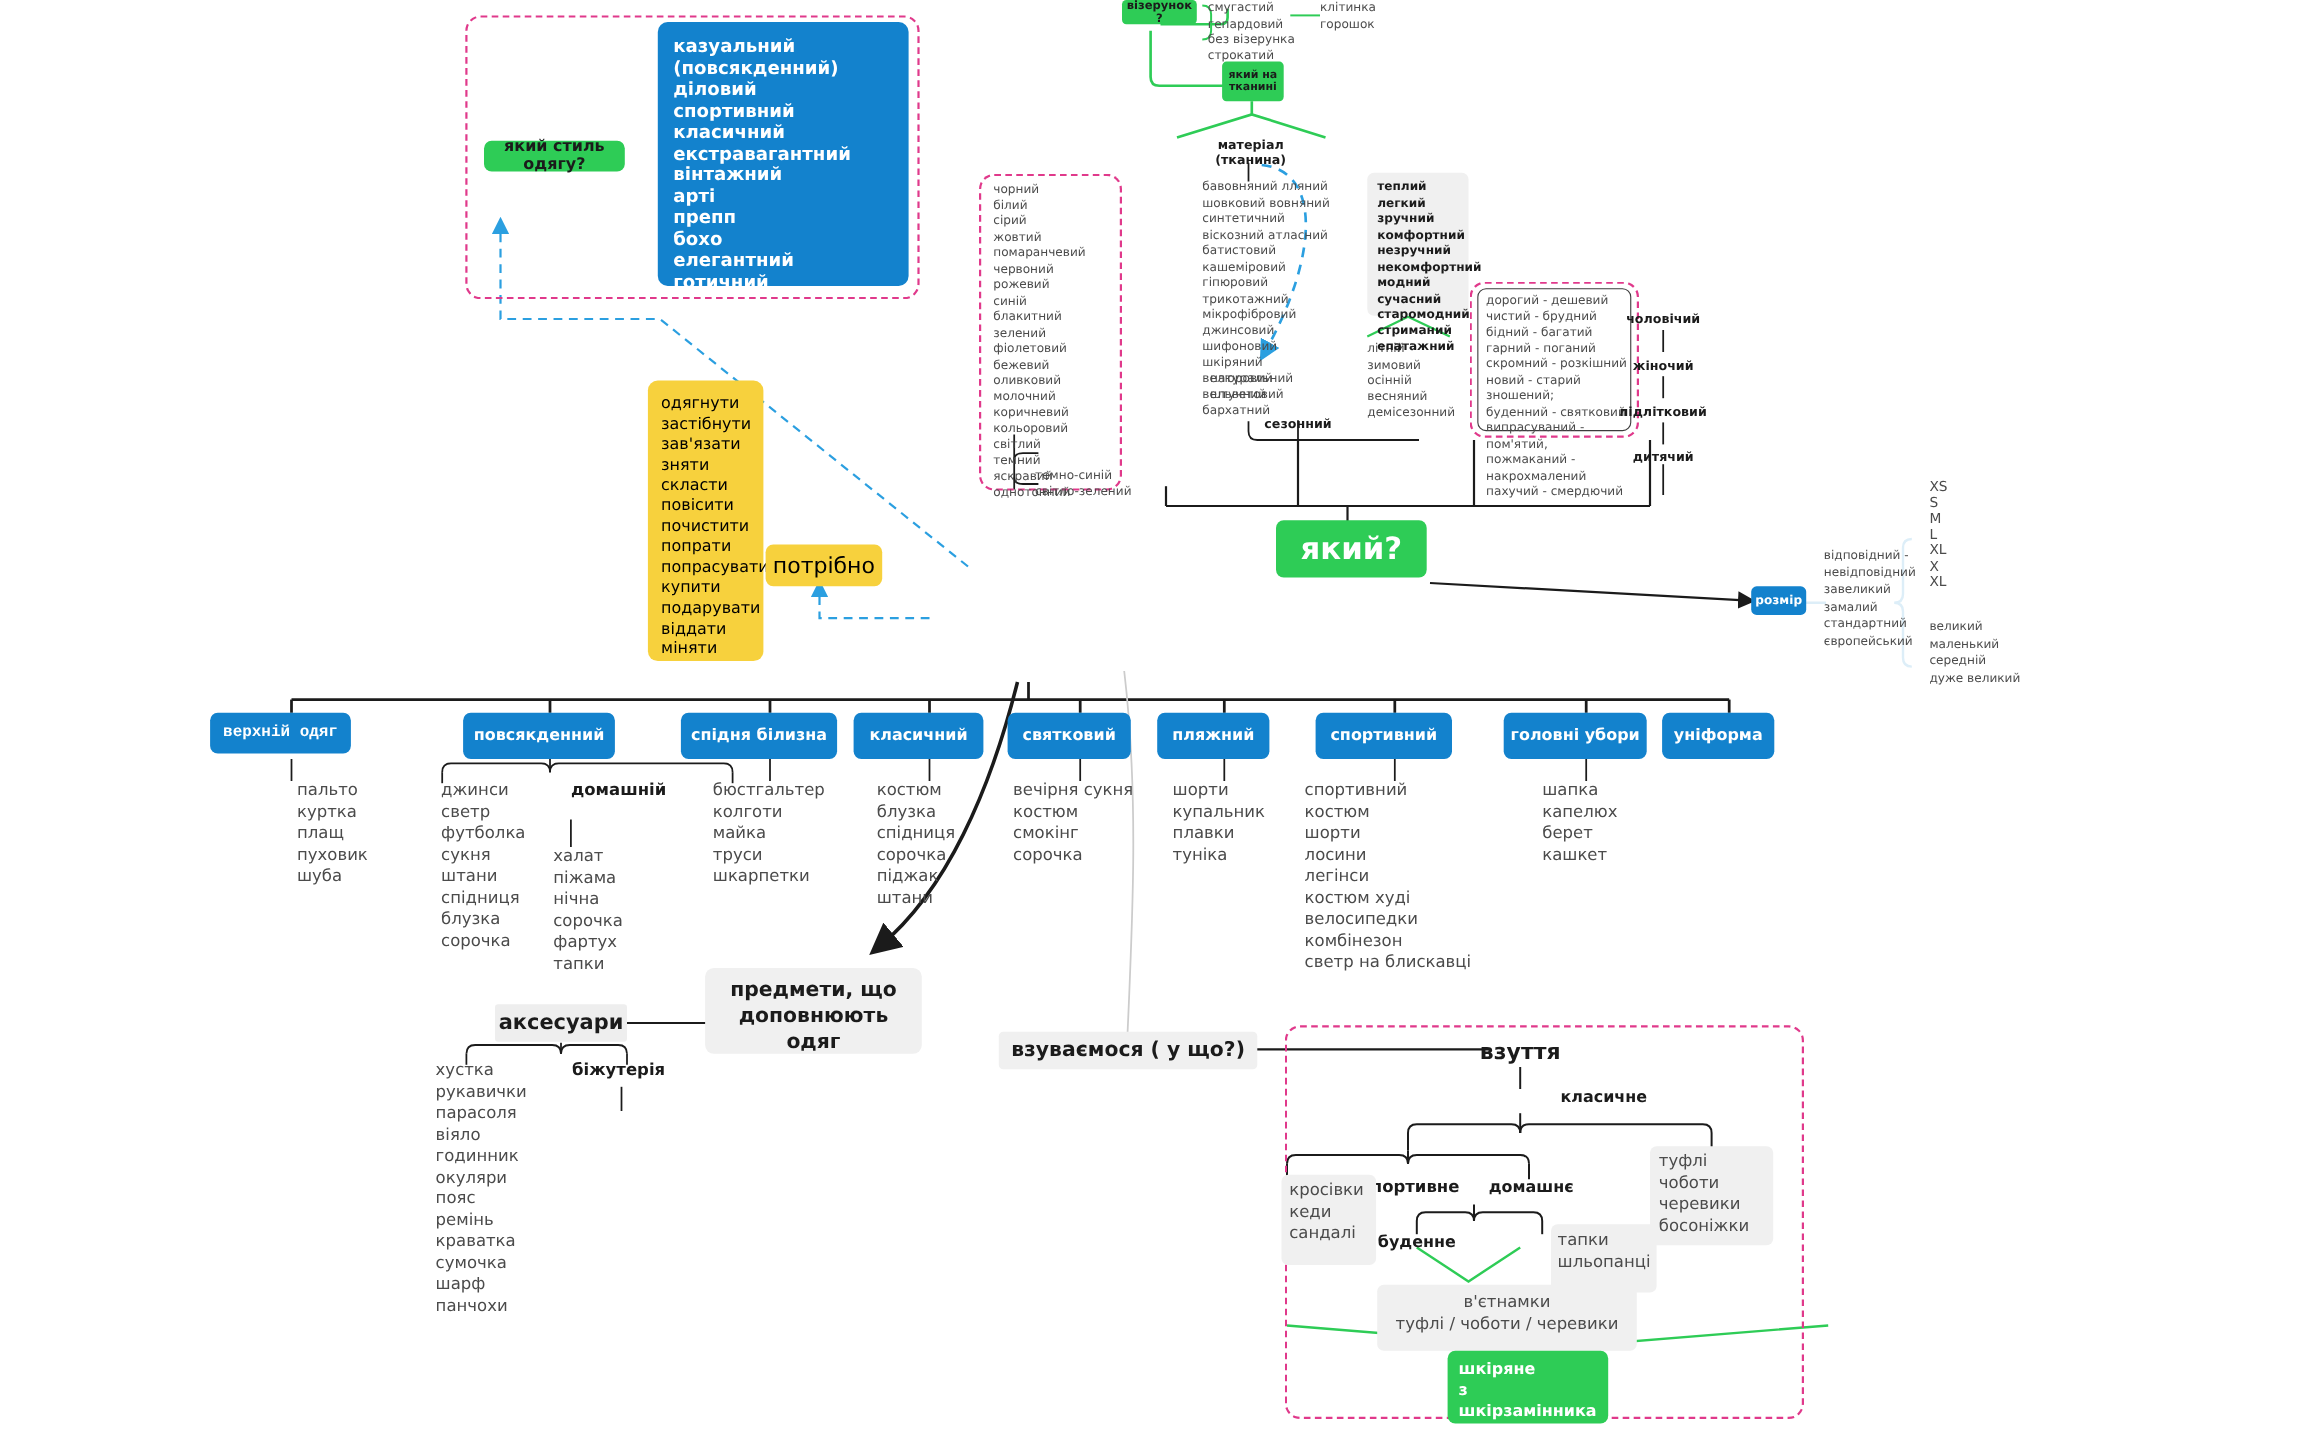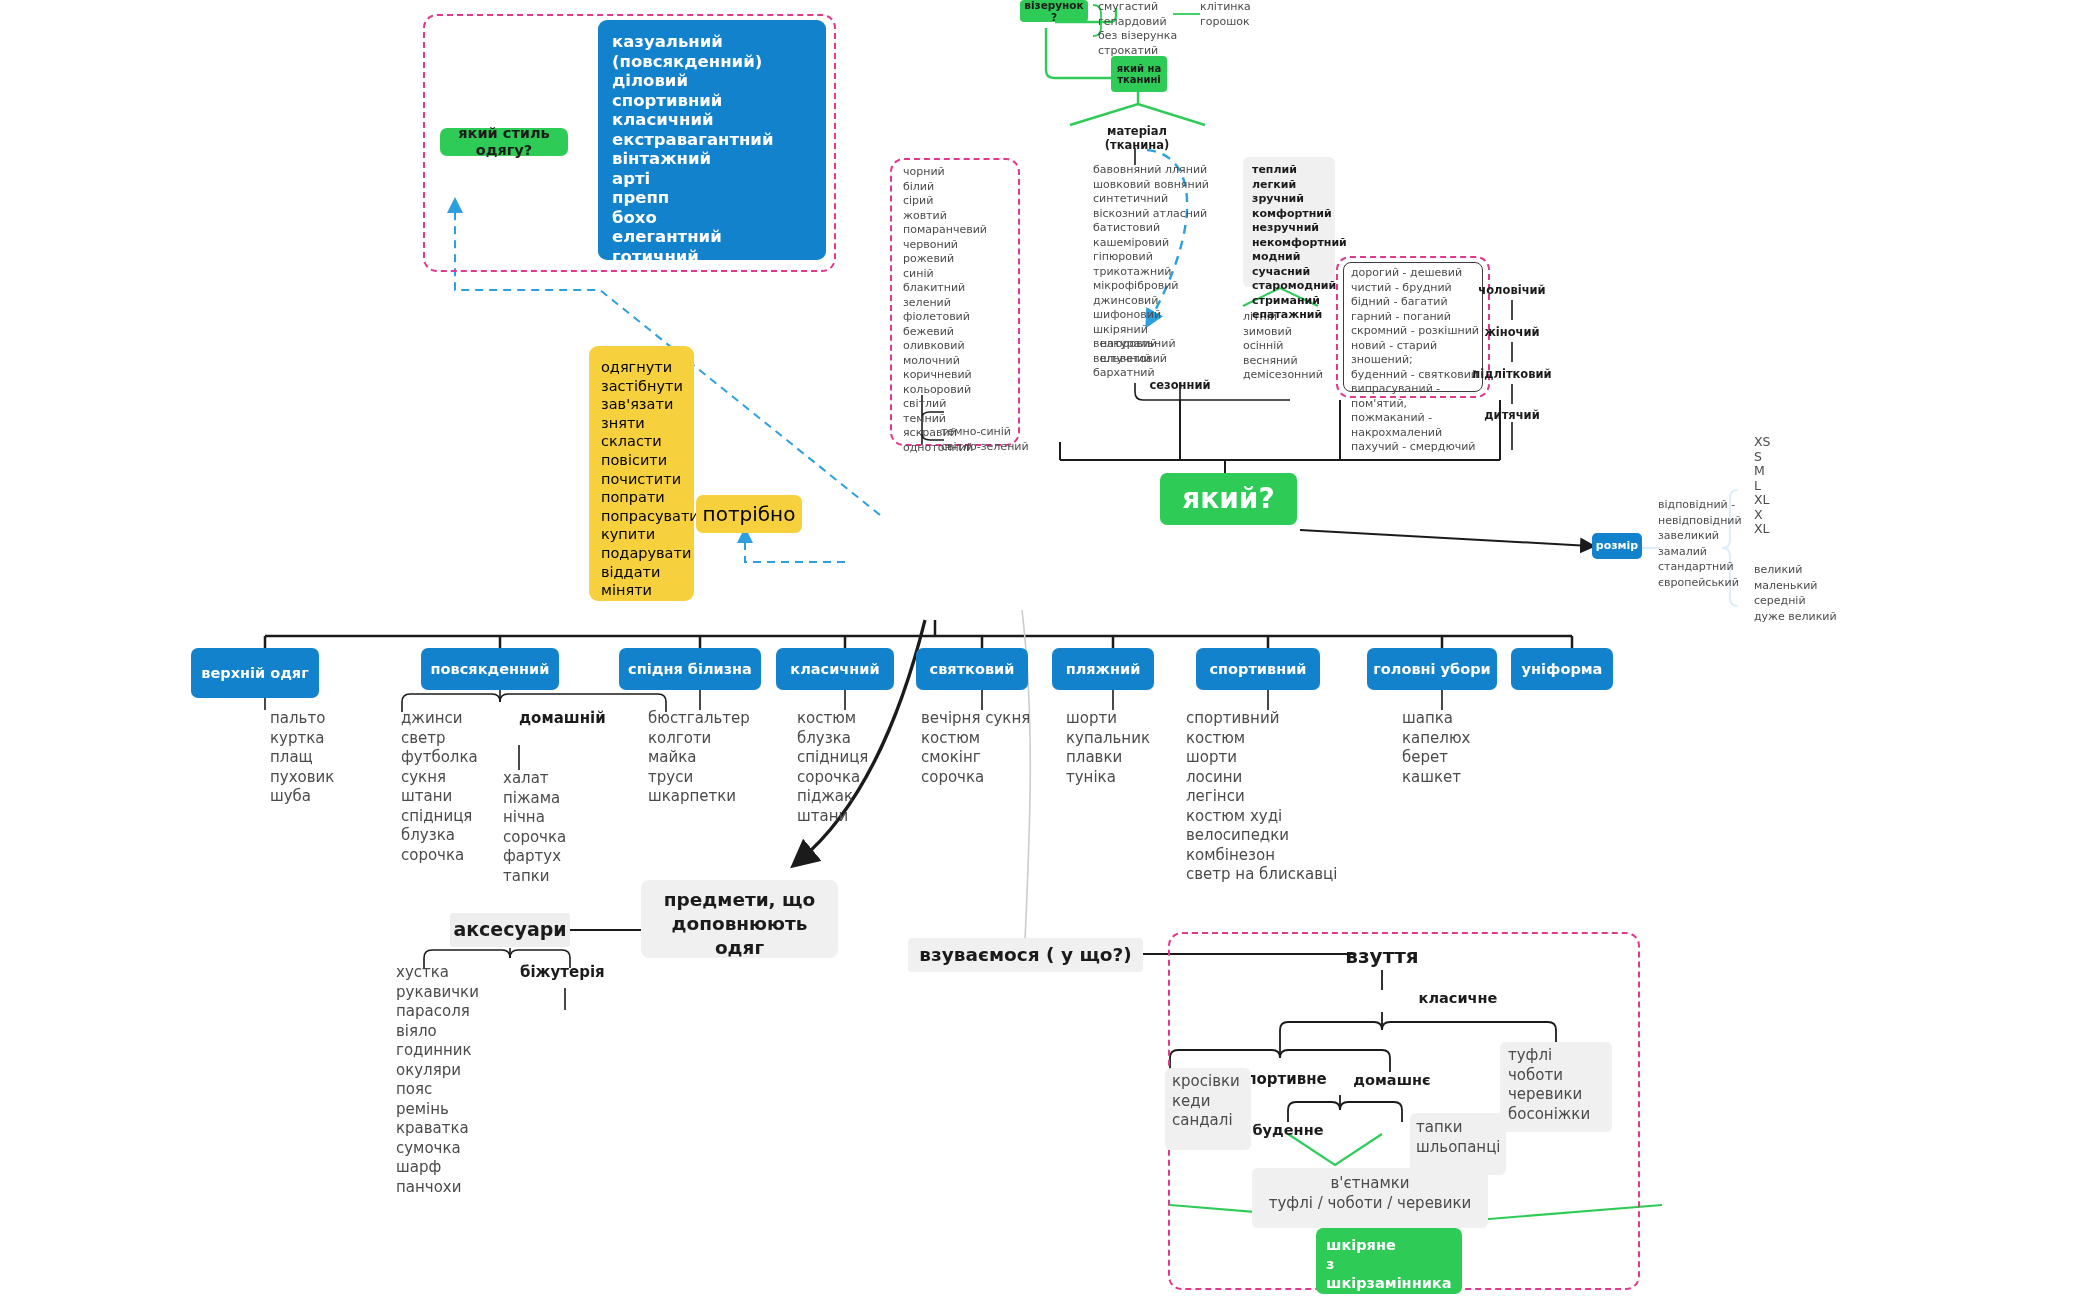--- a/index.html
+++ b/index.html
@@ -368,21 +368,21 @@
 L
 XL
 X
 XL</div>
 
   <div class="list tiny" style="left:1754px;top:562px;width:130px;line-height:15.5px;">великий
 маленький
 середній
 дуже великий</div>
 
-  <div class="chip chip-blue" style="left:255px;top:648px;width:128px;height:50px;font-size:14.5px;margin-left:-64px;">верхній одяг</div>
+  <div class="chip chip-blue" style="left:255px;top:648px;width:128px;height:37px;font-size:14.5px;margin-left:-64px;font-family:Liberation Mono, monospace;">верхній одяг</div>
   <div class="list mid" style="left:270px;top:709px;width:140px;">пальто
 куртка
 плащ
 пуховик
 шуба</div>
 
   <div class="chip chip-blue" style="left:490px;top:648px;width:138px;height:42px;font-size:14.5px;margin-left:-69px;">повсякденний</div>
   <div class="list mid" style="left:401px;top:709px;width:140px;">джинси
 светр
 футболка

